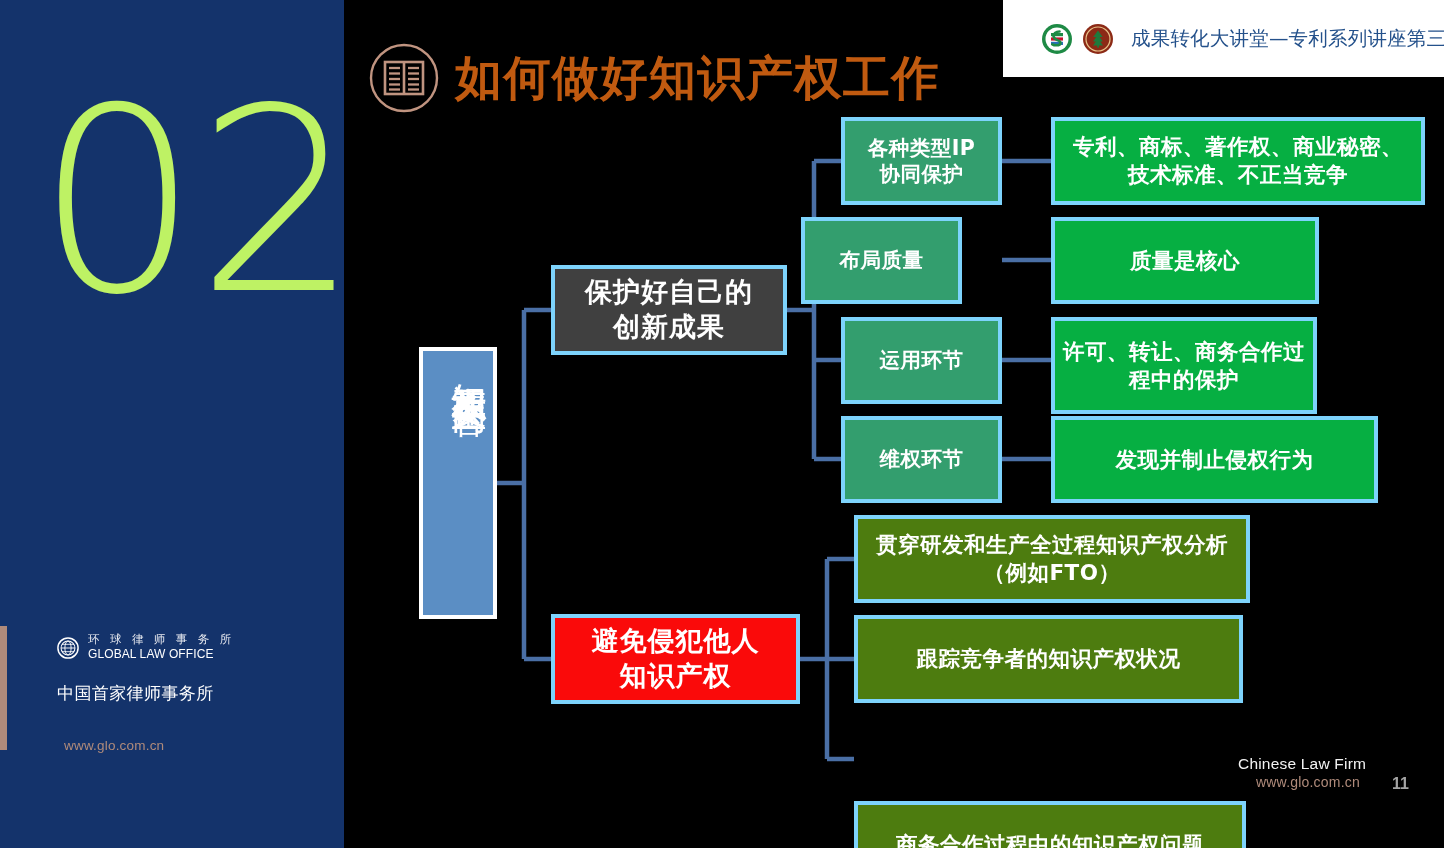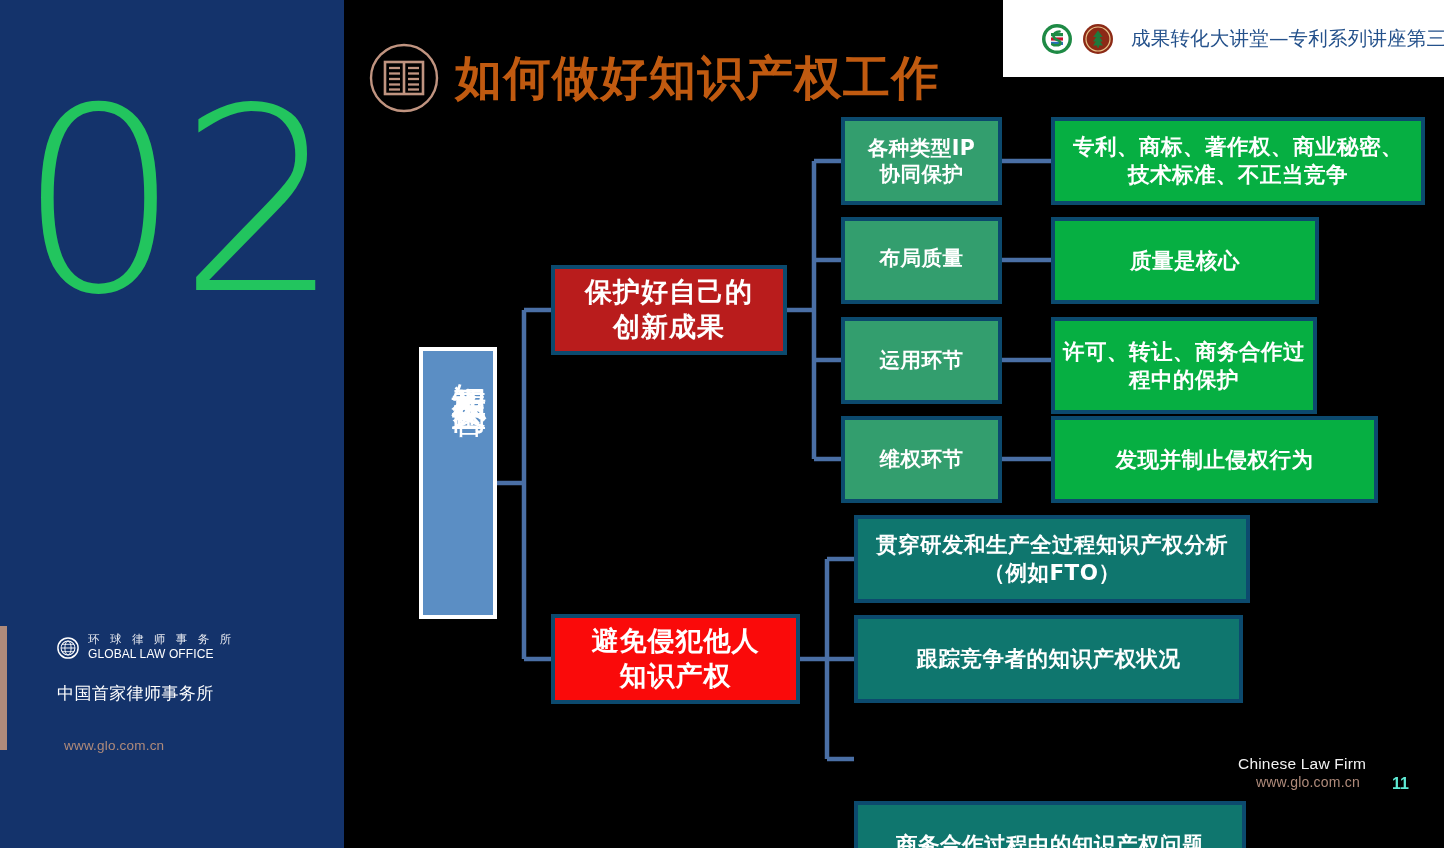--- a/index.html
+++ b/index.html
@@ -9,21 +9,21 @@
     font-family:"Liberation Sans","DejaVu Sans",sans-serif;
   }
 
   
   #left-panel{
     position:absolute; left:0; top:0; width:344px; height:848px;
     background:#14336B;
   }
   #section-number{
     position:absolute; left:0; top:82px; width:357px;
-    text-align:center; color:#22c55e;
+    text-align:right; color:#bef264;
     font-size:255px; line-height:240px; font-weight:300;
     letter-spacing:-2px;
     font-family:"DejaVu Sans","Liberation Sans",sans-serif;
   }
   #footer-accent{
     position:absolute; left:0; top:626px; width:7px; height:124px;
     background:#B08B7B;
   }
   #firm-logo-row{
     position:absolute; left:57px; top:633px; display:flex; align-items:center; gap:9px;
@@ -72,47 +72,47 @@
     font-family:"DejaVu Sans","Liberation Sans",sans-serif; white-space:nowrap;
   }
 
   
   #watermark{
     position:absolute; left:1238px; top:755px; width:200px;
     color:#F2F2F2; font-size:15.5px; line-height:18px; letter-spacing:.2px;
   }
   #watermark .wm-url{ color:#B08B7B; font-size:14px; margin-left:18px; }
   #page-number{
-    position:absolute; left:1392px; top:775px; color:#5eead4;
+    position:absolute; left:1392px; top:775px; color:#a3a3a3;
     font-size:16px; font-weight:700;
   }
 
   
   #chart{ position:absolute; left:0; top:0; width:1444px; height:848px; }
   #connectors{ position:absolute; left:0; top:0; width:1444px; height:848px; }
 
   .node{
-    position:absolute; border:4px solid #0c4a6e;
+    position:absolute; border:4px solid #7dd3fc;
     color:#ffffff; display:flex; align-items:center; justify-content:center;
     text-align:center; font-weight:700;
     font-family:"DejaVu Sans","Liberation Sans",sans-serif;
     line-height:1.28;
   }
   .node.root{
     background:#5B8EC4; border-color:#ffffff;
     writing-mode:vertical-rl; text-orientation:upright;
     font-weight:400; letter-spacing:2px;
     justify-content:flex-start; align-items:flex-start;
     padding:4px 2px 0 0;
   }
-  .node.branch-green{ background:#b91c1c; font-size:27px; letter-spacing:1px; }
+  .node.branch-green{ background:#404040; font-size:27px; letter-spacing:1px; }
   .node.branch-red  { background:#FA0A0A; font-size:27px; letter-spacing:1px; }
   .node.mid-green   { background:#339E6E; font-size:20.5px; letter-spacing:.5px; }
   .node.leaf-green  { background:#06AF42; font-size:21.5px; letter-spacing:.5px; padding:5px 8px; }
-  .node.leaf-orange { background:#0f766e; font-size:21.5px; letter-spacing:.5px; padding:0 8px; }
+  .node.leaf-orange { background:#4d7c0f; font-size:21.5px; letter-spacing:.5px; padding:0 8px; }
 </style>
 </head>
 <body>
 
 <div id="left-panel">
   <div id="section-number">02</div>
   <div id="footer-accent"></div>
 
   <div id="firm-logo-row">
     <svg id="globe-icon" viewBox="0 0 24 24">
@@ -199,21 +199,21 @@
     </g>
   </svg>
 
   <div class="node root" style="left:419px; top:347px; width:78px; height:272px; font-size:35px;">知识产权工作主要内容</div>
 
   <div class="node branch-green" style="left:551px; top:265px; width:236px; height:90px;">保护好自己的<br>创新成果</div>
 
   <div class="node branch-red" style="left:551px; top:614px; width:249px; height:90px;">避免侵犯他人<br>知识产权</div>
 
   <div class="node mid-green" style="left:841px; top:117px; width:161px; height:88px;">各种类型IP<br>协同保护</div>
-  <div class="node mid-green" style="left:841px; top:217px; width:161px; height:87px;font-family:Liberation Mono, monospace;">布局质量</div>
+  <div class="node mid-green" style="left:801px; top:217px; width:161px; height:87px;">布局质量</div>
   <div class="node mid-green" style="left:841px; top:317px; width:161px; height:87px;">运用环节</div>
   <div class="node mid-green" style="left:841px; top:416px; width:161px; height:87px;">维权环节</div>
 
   <div class="node leaf-green" style="left:1051px; top:117px; width:374px; height:88px;">专利、商标、著作权、商业秘密、<br>技术标准、不正当竞争</div>
   <div class="node leaf-green" style="left:1051px; top:217px; width:268px; height:87px;">质量是核心</div>
   <div class="node leaf-green" style="left:1051px; top:317px; width:266px; height:97px;">许可、转让、商务合作过<br>程中的保护</div>
   <div class="node leaf-green" style="left:1051px; top:416px; width:327px; height:87px;">发现并制止侵权行为</div>
 
   <div class="node leaf-orange" style="left:854px; top:515px; width:396px; height:88px;">贯穿研发和生产全过程知识产权分析<br>（例如FTO）</div>
   <div class="node leaf-orange" style="left:854px; top:615px; width:389px; height:88px;">跟踪竞争者的知识产权状况</div>

